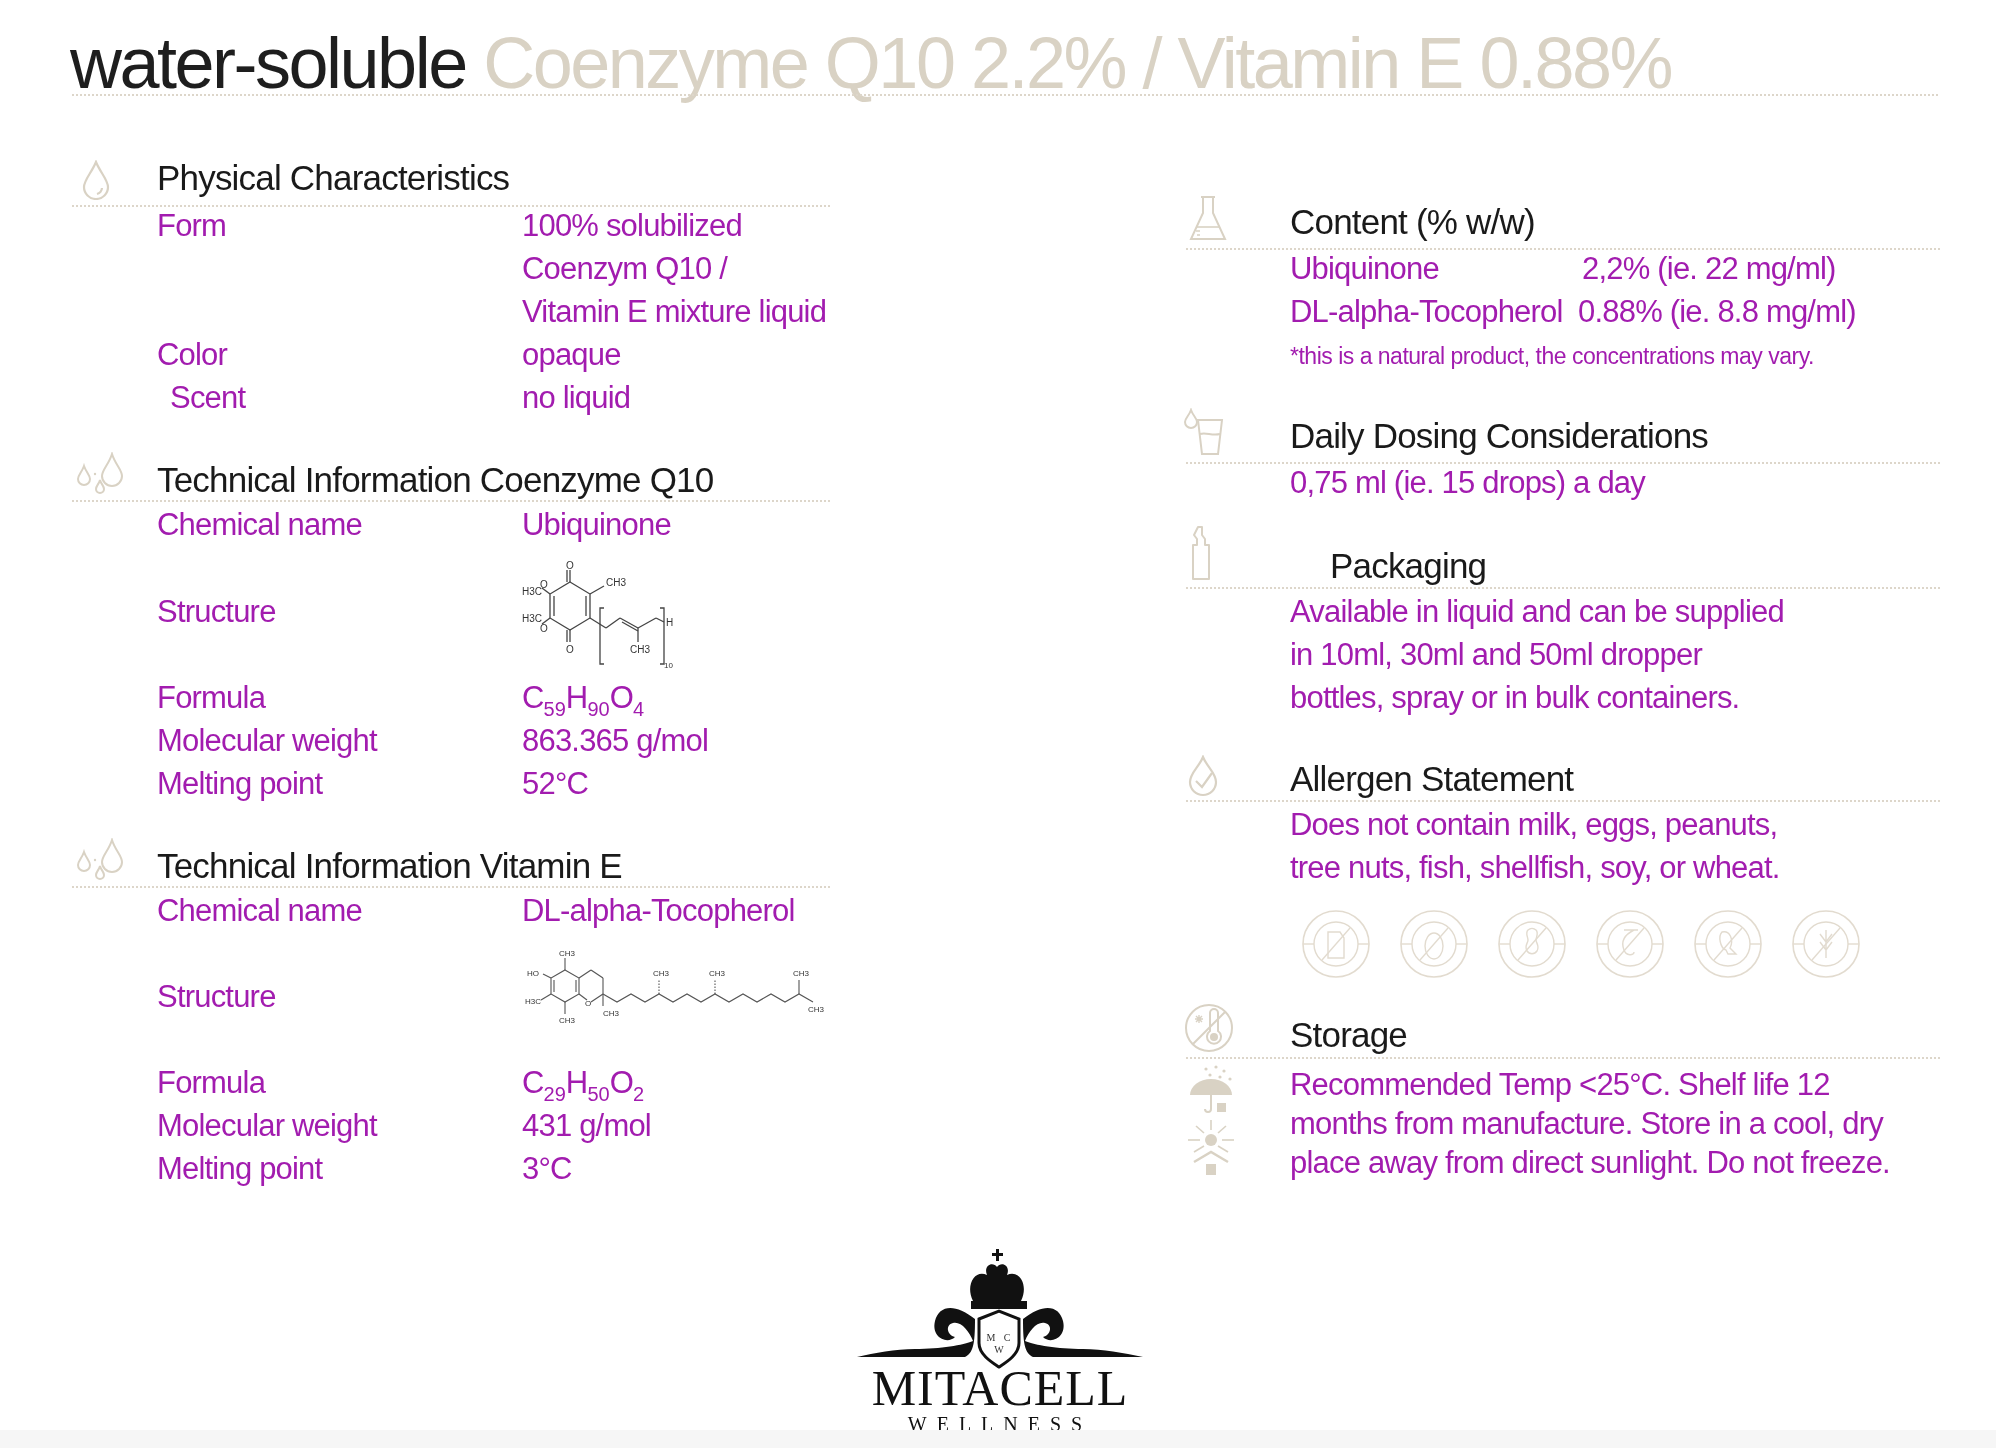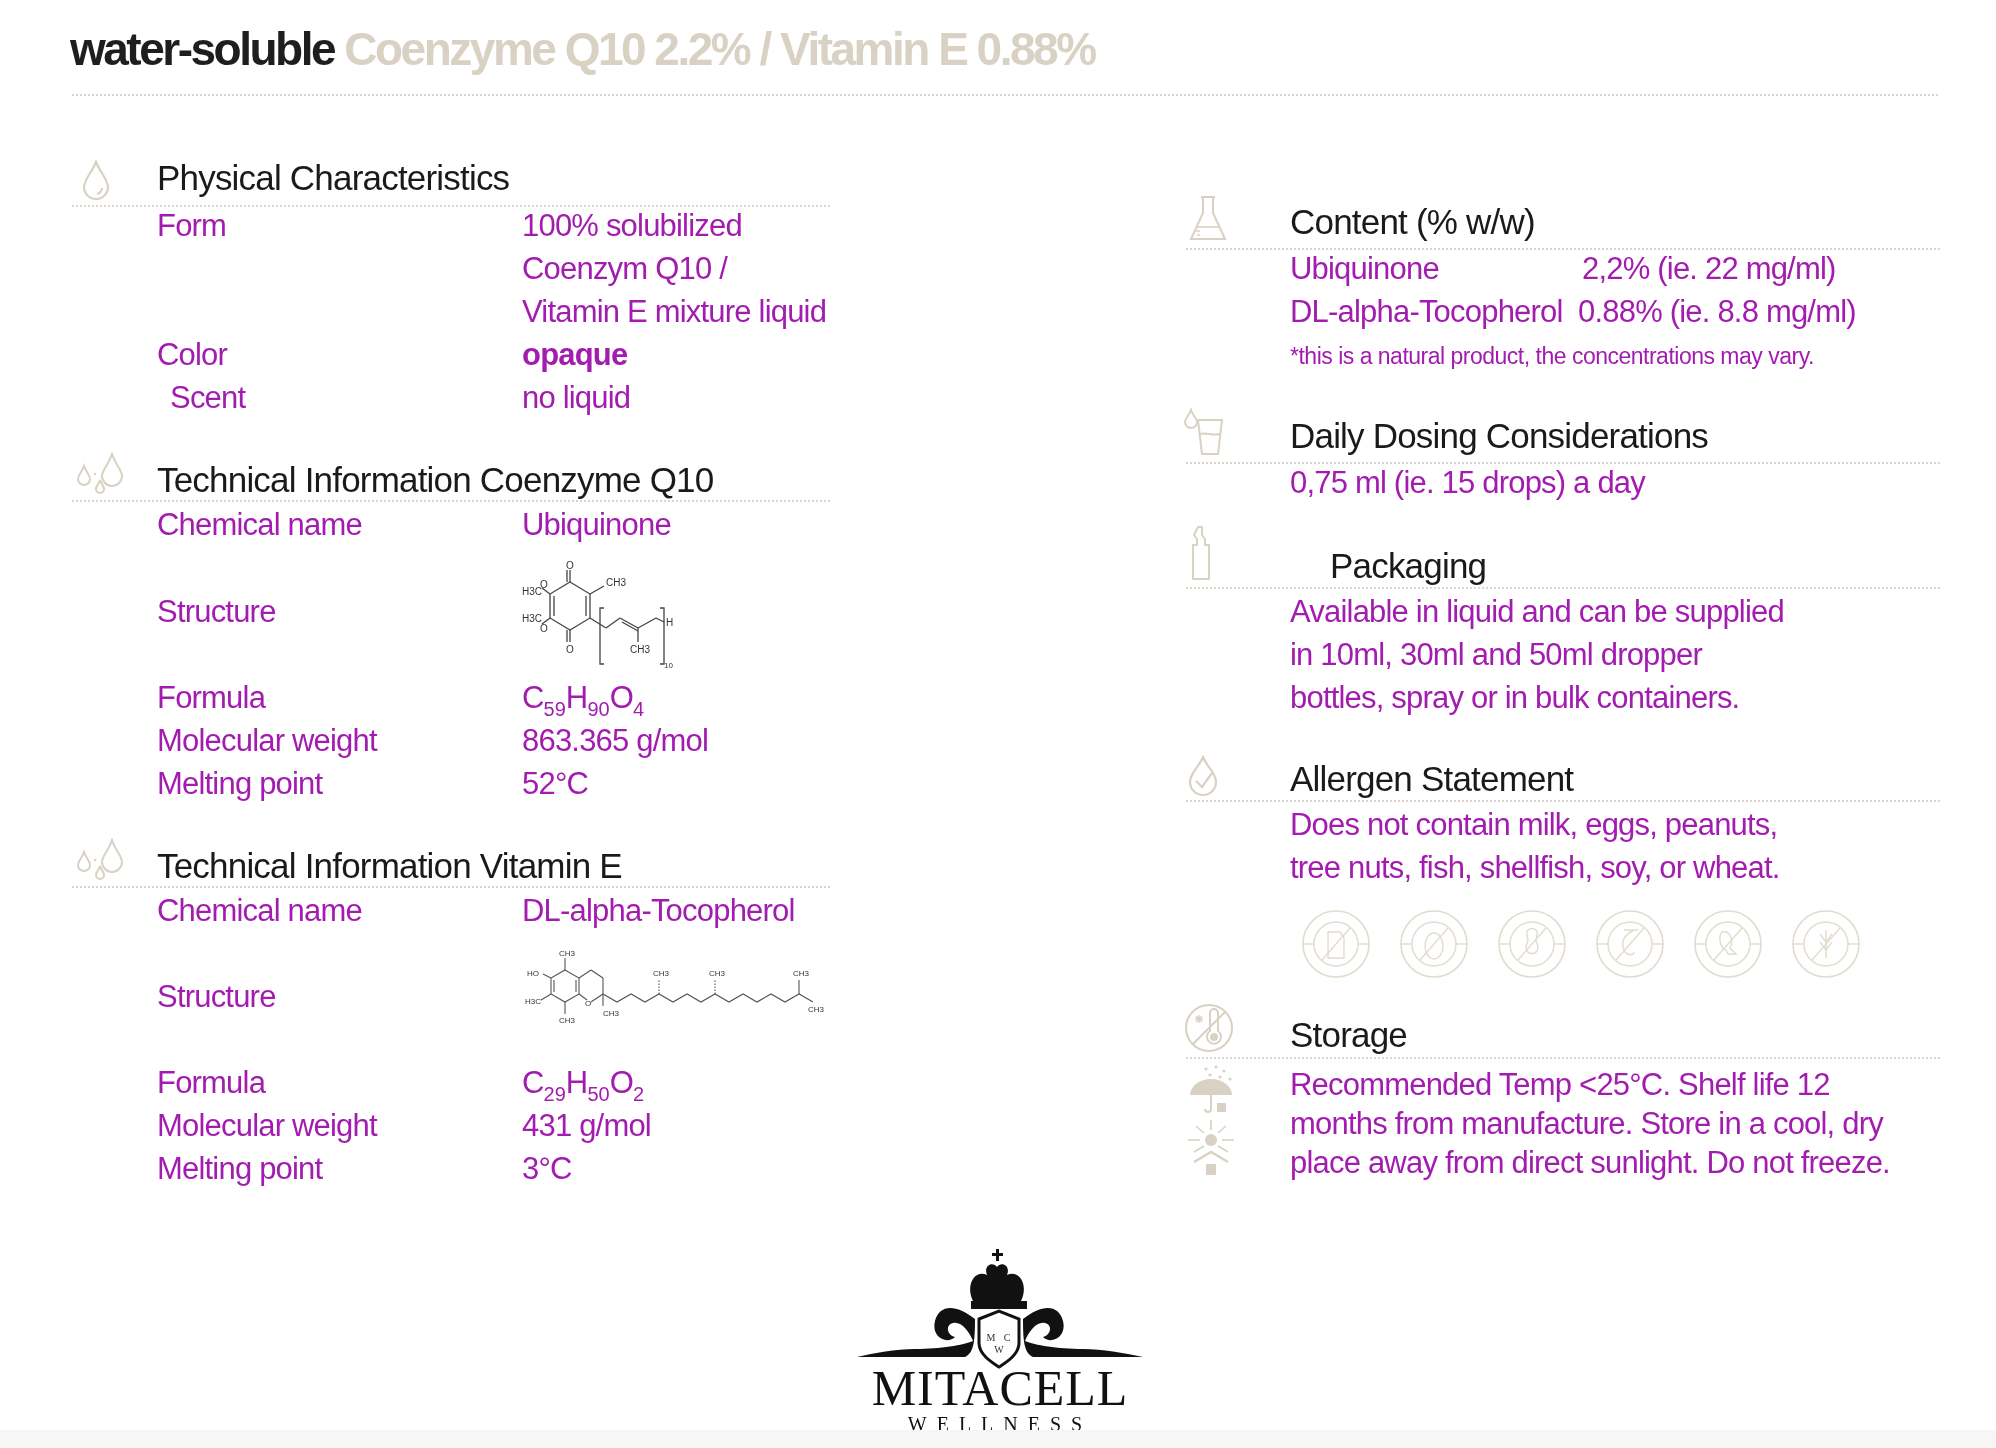--- a/index.html
+++ b/index.html
@@ -1,19 +1,19 @@
 <!DOCTYPE html>
 <html><head>
 <meta charset="utf-8">
 <style>
   html, body { margin:0; padding:0; }
   body { width:1996px; height:1448px; background:#ffffff; position:relative; overflow:hidden;
          font-family:"Liberation Sans", sans-serif; color:#1c1c1c; }
   .abs { position:absolute; }
-  .title { left:70px; top:22px; font-size:46px; letter-spacing:-2.5px; white-space:nowrap; font-weight:700; }
+  .title { left:70px; top:22px; font-size:72px; letter-spacing:-2.5px; white-space:nowrap; font-weight:400; }
   .title .dark { color:#1e1e1e; }
   .title .light { color:#d9d2c4; }
   .rule { position:absolute; height:0; border-top:2px dotted #ddd6ca; }
   .h { position:absolute; font-size:35px; letter-spacing:-0.8px; color:#1a1a1a; white-space:nowrap; }
   .t { position:absolute; font-size:31px; letter-spacing:-0.8px; color:#a21caf; white-space:nowrap; line-height:43px; }
   .small { font-size:23px; letter-spacing:-0.5px; line-height:30px; }
   .icon { position:absolute; }
   .icon svg { display:block; }
   sub { font-size:20px; vertical-align:-8px; letter-spacing:0; }
   .badge { position:absolute; width:72px; height:72px; }
@@ -36,21 +36,21 @@
     </svg>
 </div>
 <div class="h" style="left:157px; top:158px;">Physical Characteristics</div>
 <div class="rule" style="left:72px; top:205px; width:758px;"></div>
 
 <div class="t" style="left:157px; top:204px;">Form</div>
 <div class="t" style="left:522px; top:204px;">100% solubilized</div>
 <div class="t" style="left:522px; top:247px;">Coenzym Q10 /</div>
 <div class="t" style="left:522px; top:290px;">Vitamin E mixture liquid</div>
 <div class="t" style="left:157px; top:333px;">Color</div>
-<div class="t" style="left:522px; top:333px;font-weight:bold;">opaque</div>
+<div class="t" style="left:522px; top:333px;">opaque</div>
 <div class="t" style="left:170px; top:376px;">Scent</div>
 <div class="t" style="left:522px; top:376px;">no liquid</div>
 
 <div class="icon" style="left:74px; top:452px;">
   <svg width="56" height="44" viewBox="0 0 56 44">
       <path d="M10 14 C8 20 4 23 4 27 a6 6 0 0 0 12 0 C16 23 12 20 10 14Z" fill="none" stroke="#d9d2c4" stroke-width="2"></path>
       <path d="M38 2 C35 12 28 18 28 24 a10 10 0 0 0 20 0 C48 18 41 12 38 2Z" fill="none" stroke="#d9d2c4" stroke-width="2"></path>
       <path d="M26 28 C25 32 22 34 22 37 a4 4 0 0 0 8 0 C30 34 27 32 26 28Z" fill="none" stroke="#d9d2c4" stroke-width="2"></path>
       <circle cx="21" cy="22" r="1.2" fill="#d9d2c4"></circle>
     </svg>

